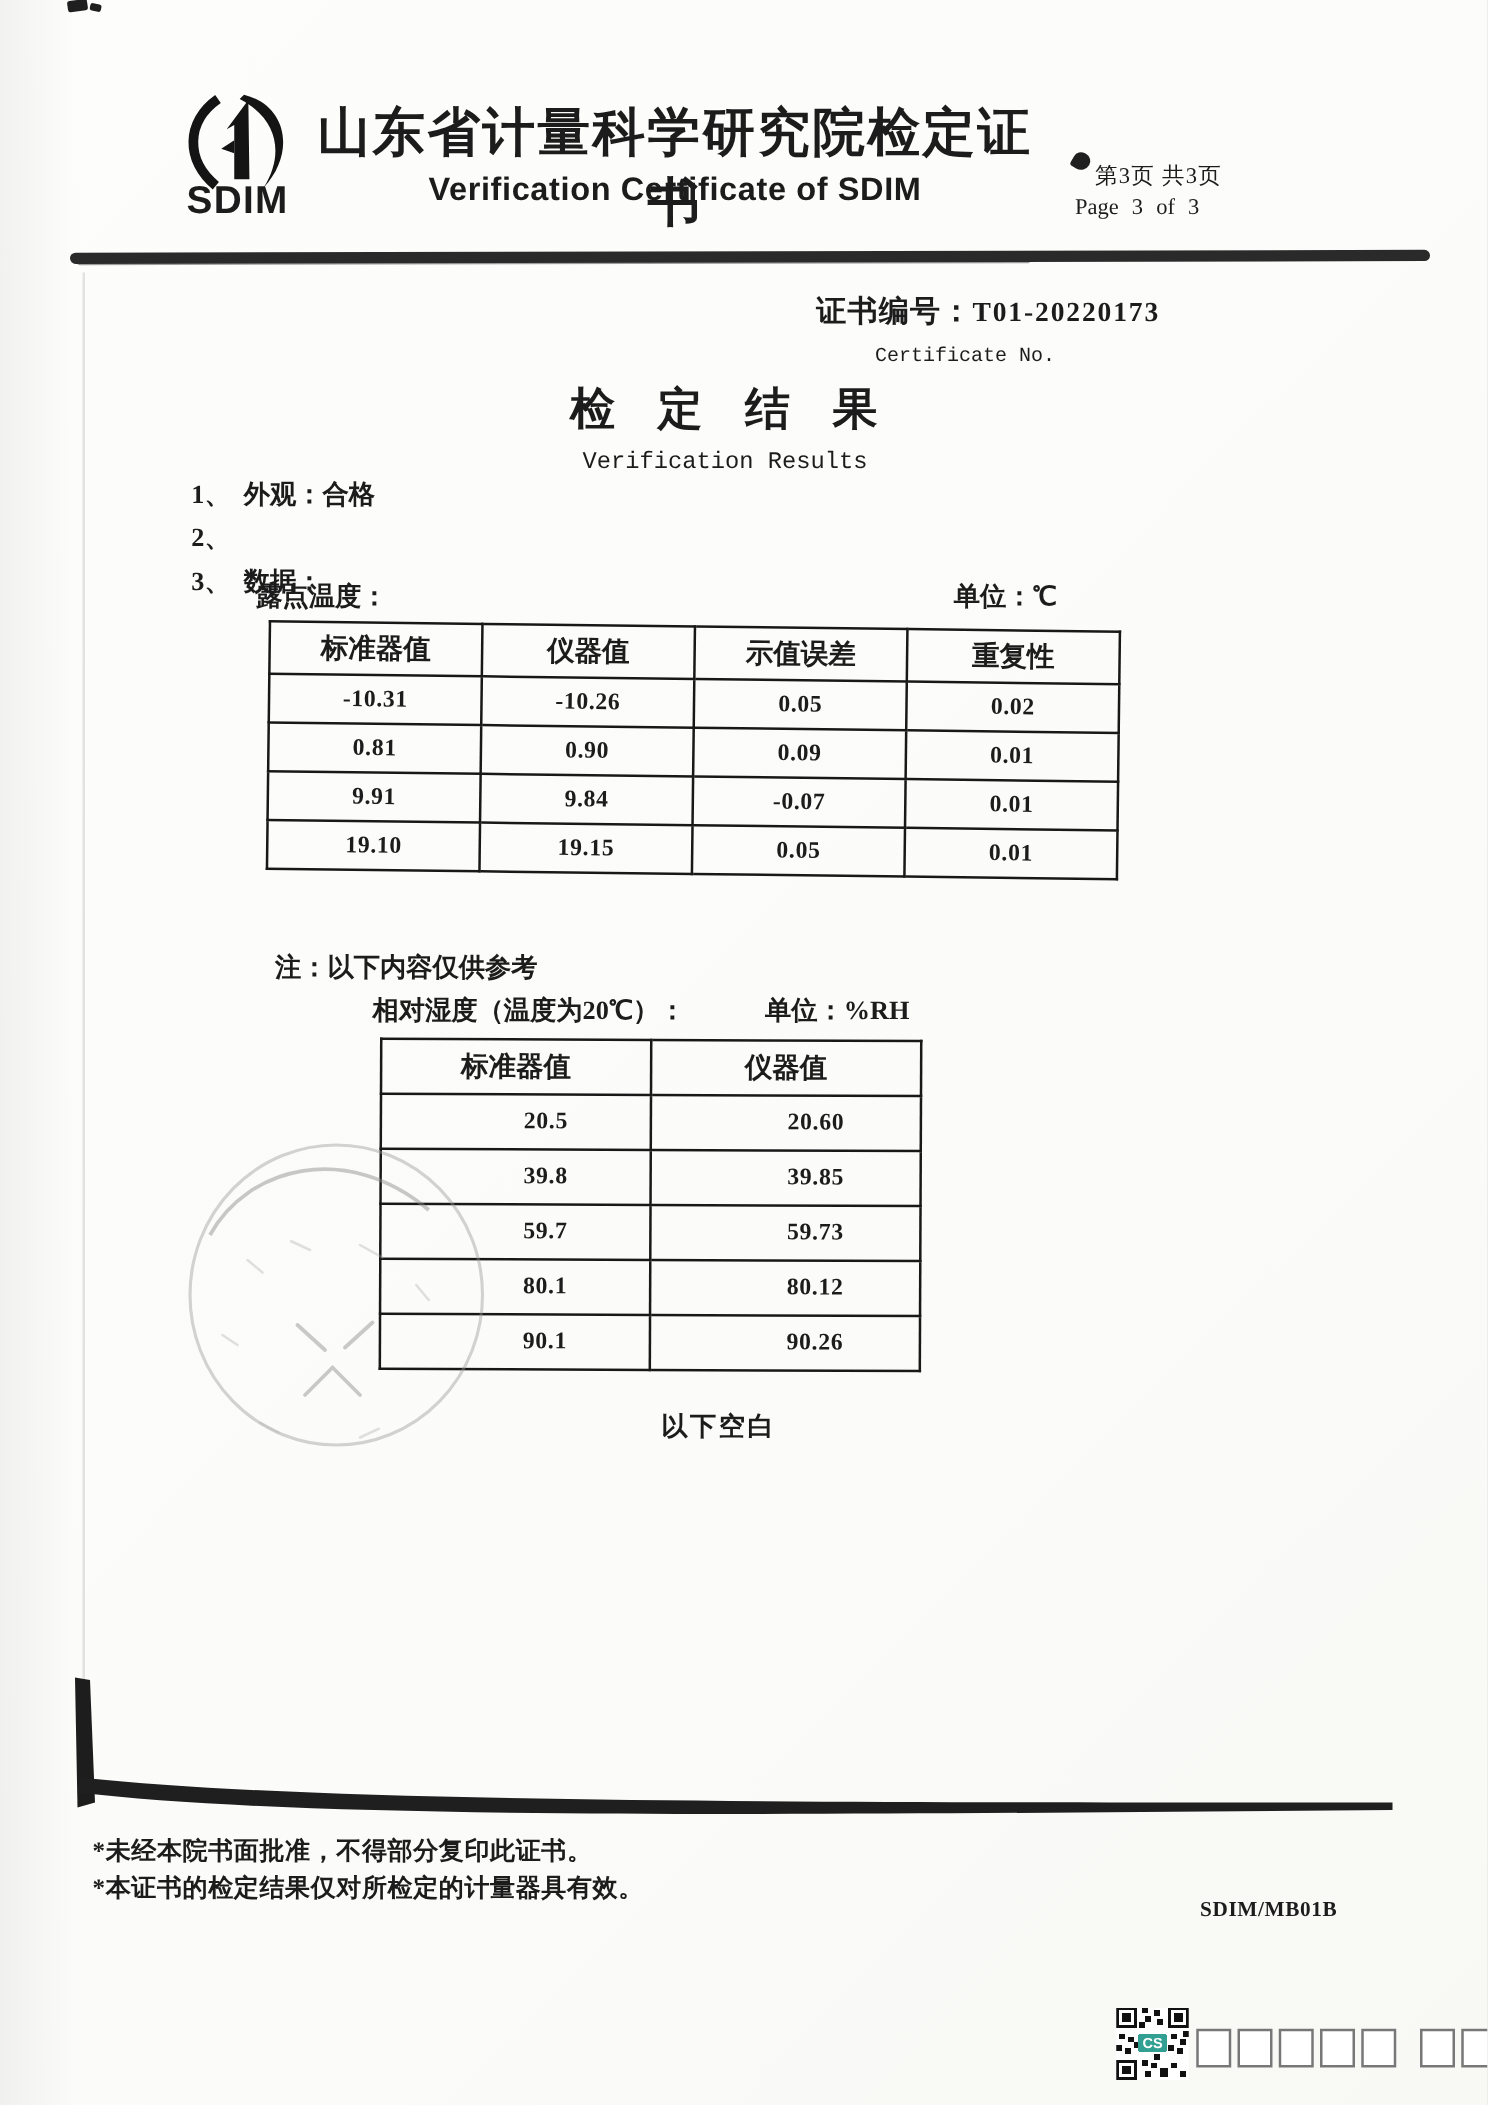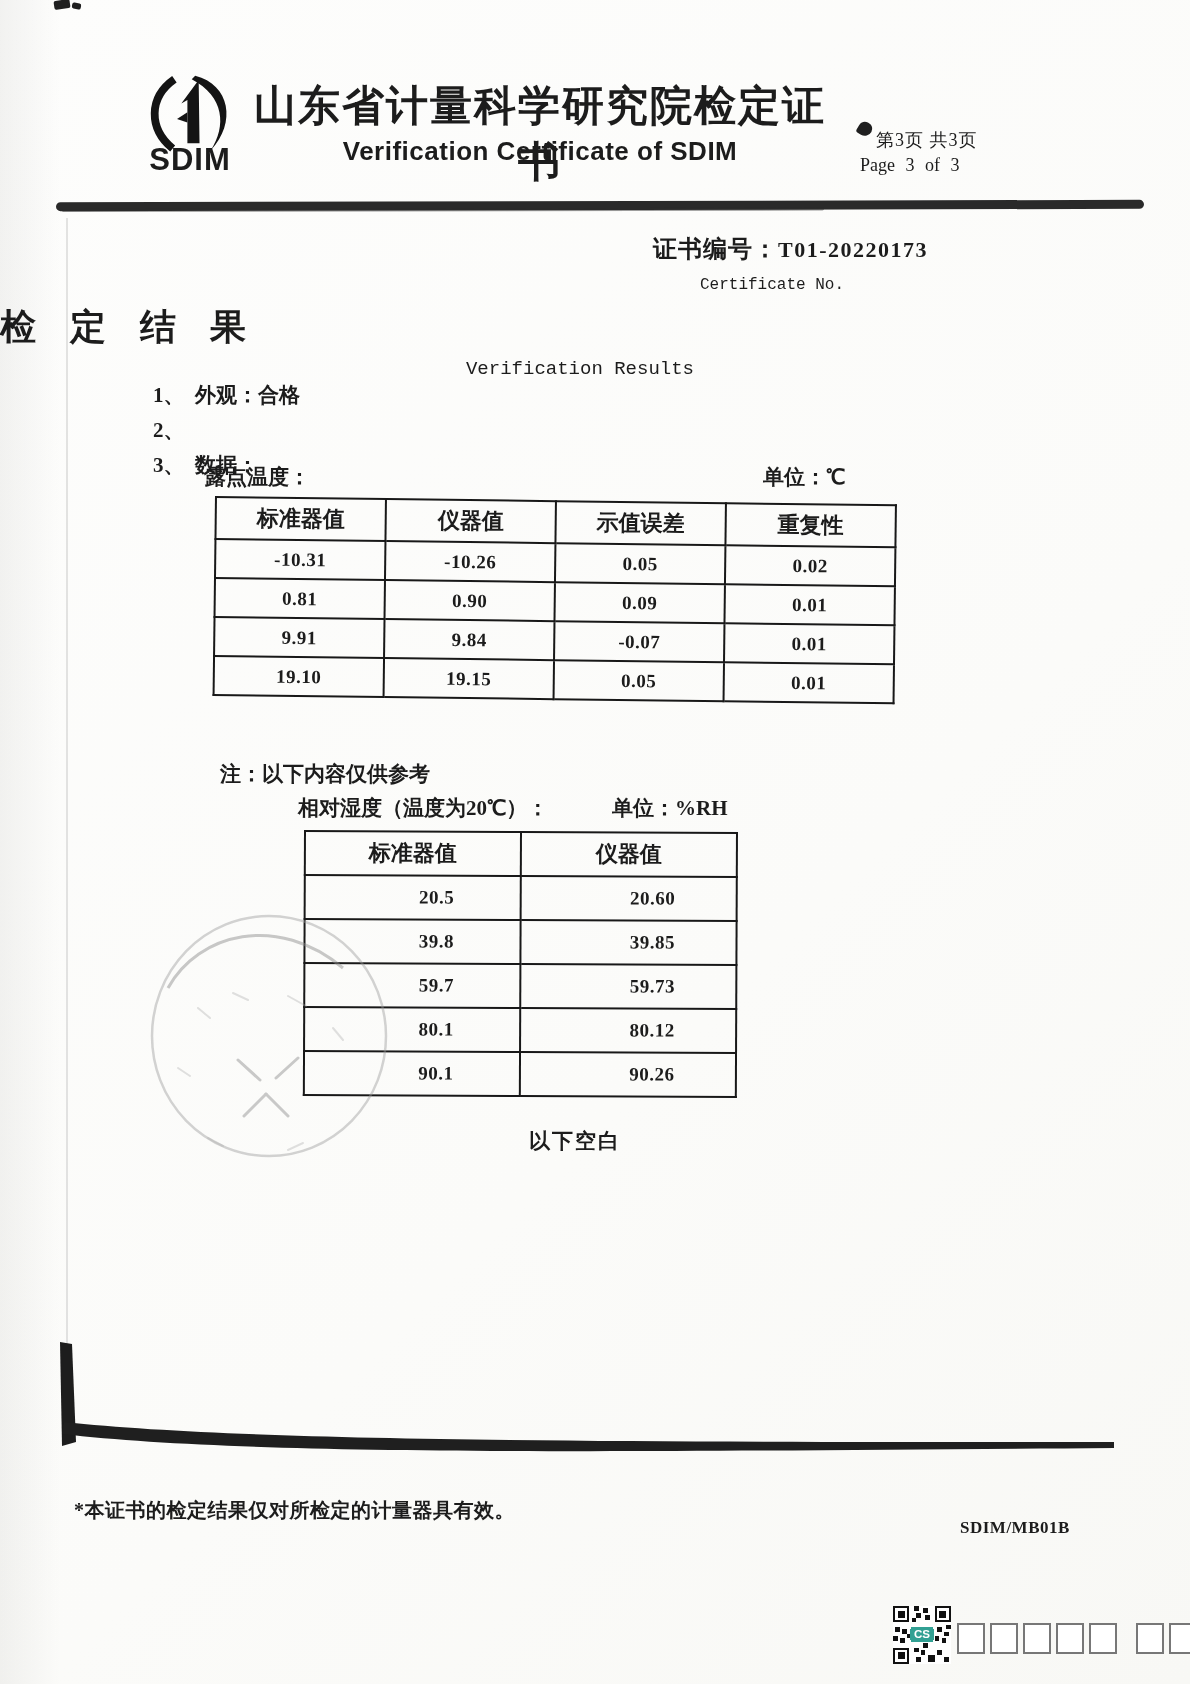--- a/index.html
+++ b/index.html
@@ -33,21 +33,21 @@
     font-size:42px;font-weight:bold;letter-spacing:2px;}
   .title-en{left:248px;top:136px;width:584px;text-align:center;
     font-family:"Liberation Sans", sans-serif;font-size:26px;font-weight:bold;letter-spacing:.5px;}
   .page-info-cn{left:876px;top:128px;width:160px;font-size:18px;letter-spacing:1px;}
   .page-info-en{left:860px;top:155px;width:160px;font-size:18px;word-spacing:6px;}
   
   .cert-line{left:653px;top:233px;font-size:24px;font-weight:bold;letter-spacing:1px;}
   .cert-line .num{font-size:22px;letter-spacing:1.5px;}
   .cert-en{left:700px;top:276px;font-family:Liberation Mono, monospace;font-size:16px;}
   
-  .results-cn{left:0;top:303px;width:1170px;
+  .results-cn{left:0;top:303px;width:1170px;text-align:center;
     font-family:"Liberation Sans", sans-serif;font-size:36px;font-weight:bold;letter-spacing:12px;}
   .results-en{left:0;top:358px;width:1160px;text-align:center;
     font-family:Liberation Mono, monospace;font-size:19px;}
   
   .items{left:153px;top:381px;width:800px;font-size:21px;font-weight:600;}
   .item{display:flex;margin-bottom:7px;}
   .item .no{width:42px;}
   
   .cap{font-size:21px;font-weight:600;}
   
@@ -226,20 +226,21 @@
       <line x1="70" y1="250" x2="85" y2="258"></line>
       <line x1="150" y1="262" x2="165" y2="255"></line>
     </g>
   </svg>
 
   <svg class="abs rule-bottom" width="1080" height="140" viewBox="0 0 1080 140">
     <polygon points="8,12 20,14 24,112 10,116" fill="#1d1d1d"></polygon>
     <path d="M10,104 C200,126 560,122 1062,118 L1062,112 C560,112 200,112 12,92 Z" fill="#1f1f1f"></path>
   </svg>
 
+  <div class="abs foot-note" style="top:1467px;">*未经本院书面批准，不得部分复印此证书。</div>
   <div class="abs foot-note" style="top:1497px;">*本证书的检定结果仅对所检定的计量器具有效。</div>
   <div class="abs form-code">SDIM/MB01B</div>
 
   <svg class="abs qr" width="58" height="58" viewBox="0 0 25 25" shape-rendering="crispEdges">
     <rect x="0" y="0" width="25" height="25" fill="#fff"></rect>
     <g fill="#111">
       <rect x="0" y="0" width="7" height="7"></rect>
         <rect x="18" y="0" width="7" height="7"></rect>
         <rect x="0" y="18" width="7" height="7"></rect>
       <rect x="9" y="0" width="2" height="2"></rect>

